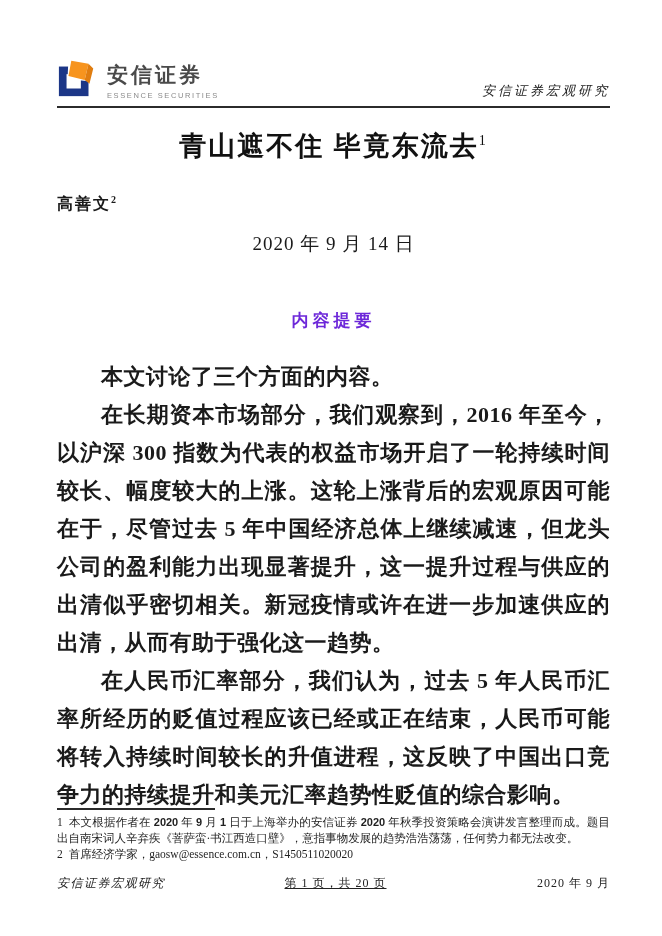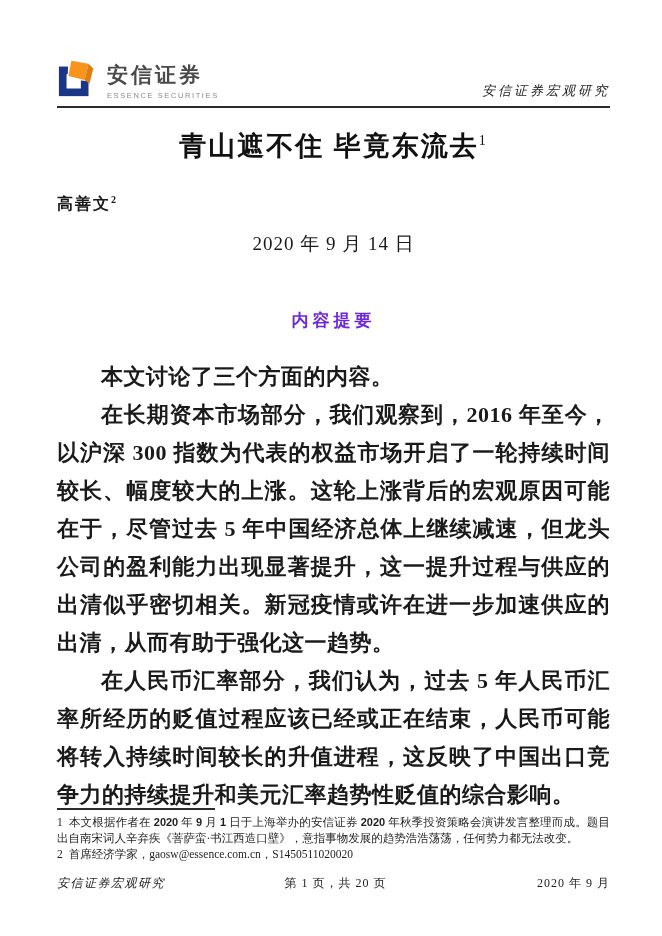--- a/index.html
+++ b/index.html
@@ -63,21 +63,21 @@
   .footnote { text-align: justify; }
   .footnote .fn-marker { margin-right: 6px; }
   .footnote b { font-family: "Liberation Sans", "DejaVu Sans", sans-serif; font-size: 11px; }
   
   .footer {
     position: absolute; left: 57px; right: 52px; bottom: 44px;
     display: flex; justify-content: space-between; align-items: baseline;
     font-size: 12px; color: #222;
   }
   .footer .left { font-style: italic; letter-spacing: 1.5px; }
-  .footer .center { letter-spacing: 1px; position: absolute; left: 4px; right: 0; text-align: center; }
+  .footer .center { letter-spacing: 1px; position: absolute; left: 4px; right: 0; text-align: center; text-decoration: underline; }
   .footer .right { letter-spacing: 1px; }
 </style>
 </head>
 <body>
 
 <div class="page">
 
   <div class="header-row">
     <div class="brand">
       <span>

